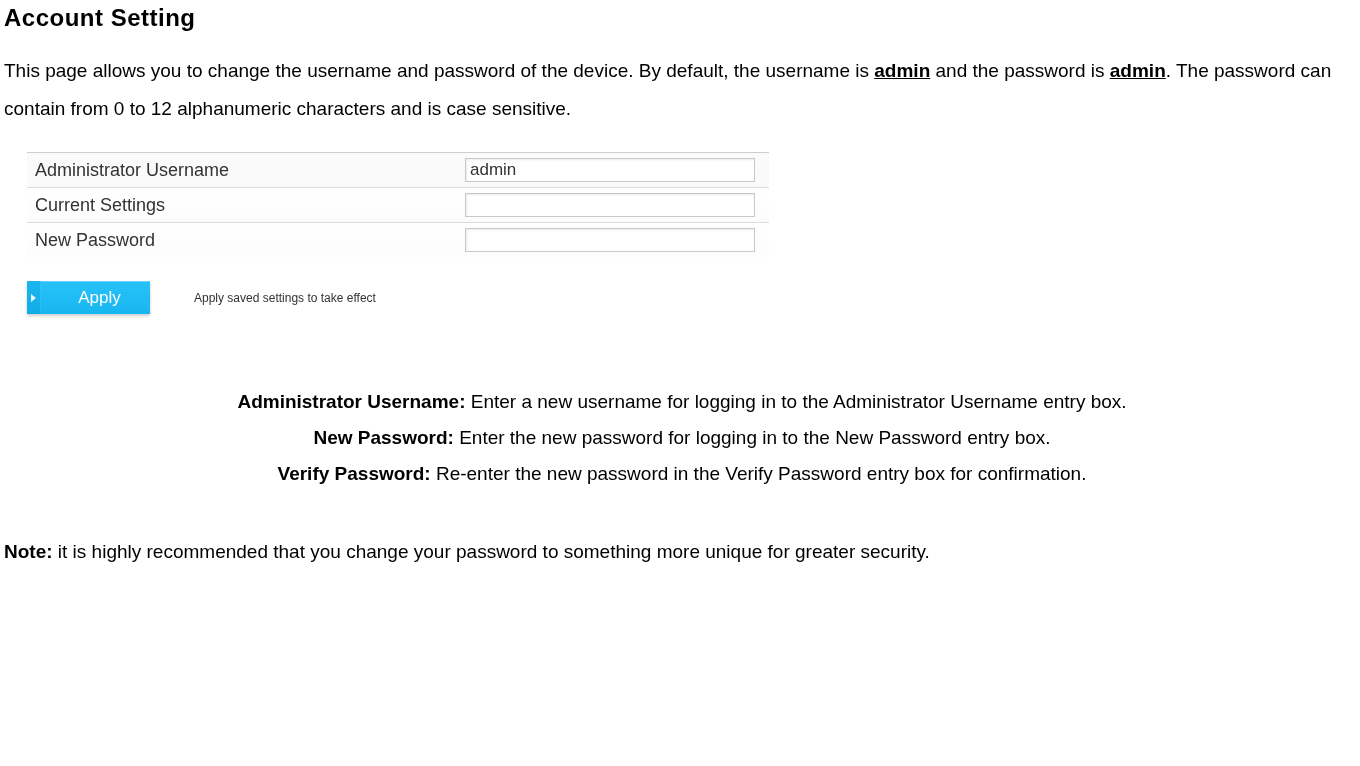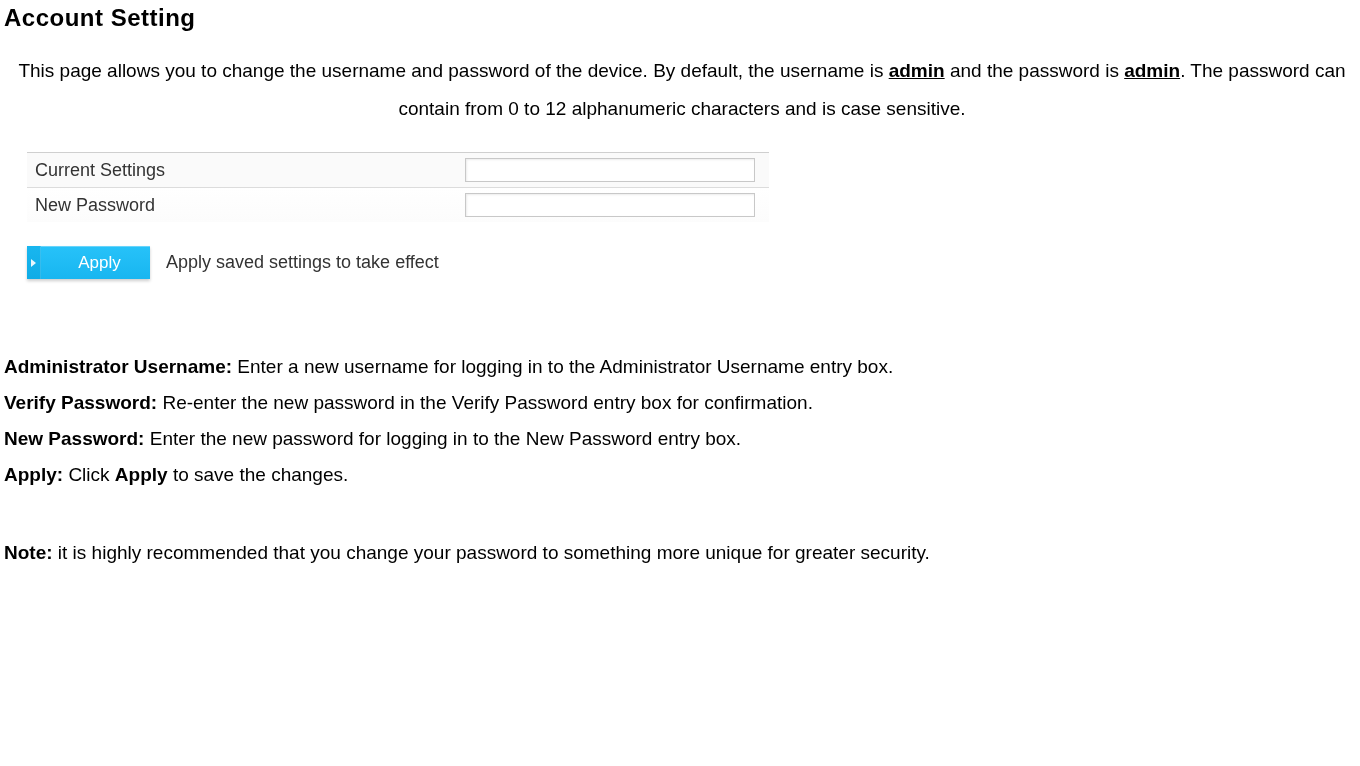--- a/index.html
+++ b/index.html
@@ -20,21 +20,20 @@
       font-weight: 700;
       font-size: 24px;
       letter-spacing: 0.5px;
       margin-bottom: 20px;
     }
     .intro {
       font-size: 19px;
       line-height: 2.0;
       margin-bottom: 24px;
       font-stretch: condensed;
-      text-align: center;
     }
     .intro b {
       font-weight: 700;
       text-decoration: underline;
     }
     .panel {
       margin-left: 23px;
       width: 742px;
       margin-bottom: 70px;
     }
@@ -114,32 +113,33 @@
       left: 4px;
       top: 50%;
       transform: translateY(-50%);
       width: 0;
       height: 0;
       border-left: 5px solid rgba(255,255,255,0.9);
       border-top: 4px solid transparent;
       border-bottom: 4px solid transparent;
     }
     .apply-desc {
-      margin-left: 16px;
+      margin-left: 44px;
       font-family: Arial, Helvetica, sans-serif;
-      font-size: 18px;
+      font-size: 12px;
       color: #333;
     }
     .definitions {
       font-size: 19px;
       line-height: 1.9;
       font-stretch: condensed;
     }
     .definitions p {
       margin: 0;
+      text-align: center;
     }
     .definitions b, .note-block b {
       font-weight: 700;
     }
     .definitions .apply-inline {
       font-weight: 700;
     }
     .note-block {
       margin-top: 49px;
       font-size: 19px;
@@ -151,38 +151,41 @@
 
 <h1 class="heading">Account Setting</h1>
 
 <p class="intro">
   <span>This page allows you to change the username and password of the device. By default, the username is </span><b>admin</b><span> and the password is </span><b>admin</b><span>. The password can contain from 0 to 12 alphanumeric characters and is case sensitive.</span>
 </p>
 
 <div class="panel">
   <table class="panel-table">
     <tbody>
+        <tr>
+      <td class="label-cell">Administrator Username</td>
+      <td class="input-cell"><input class="text-input" type="text" value="admin" style=""></td>
+    </tr>
     <tr>
       <td class="label-cell">Current Settings</td>
       <td class="input-cell"><input class="text-input" type="password" value="" style=""></td>
     </tr>
     <tr>
       <td class="label-cell">New Password</td>
       <td class="input-cell"><input class="text-input" type="password" value="" style=""></td>
     </tr>
   </tbody>
     </table>
   <div class="apply-row">
     <button class="apply-btn"><span>Apply</span></button>
     <span class="apply-desc">Apply saved settings to take effect</span>
   </div>
 </div>
 
 <div class="definitions">
   <p><b>Administrator Username:</b><span> Enter a new username for logging in to the Administrator Username entry box.</span></p>
+  <p><b>New Password:</b><span> Enter the new password for logging in to the New Password entry box.</span></p>
   <p><b>Verify Password:</b><span> Re-enter the new password in the Verify Password entry box for confirmation.</span></p>
-  <p><b>New Password:</b><span> Enter the new password for logging in to the New Password entry box.</span></p>
-  <p><b>Apply:</b><span> Click </span><span class="apply-inline">Apply</span><span> to save the changes.</span></p>
 </div>
 
 <p class="note-block">
   <b>Note:</b><span> it is highly recommended that you change your password to something more unique for greater security.</span>
 </p>
 
 </body></html>

